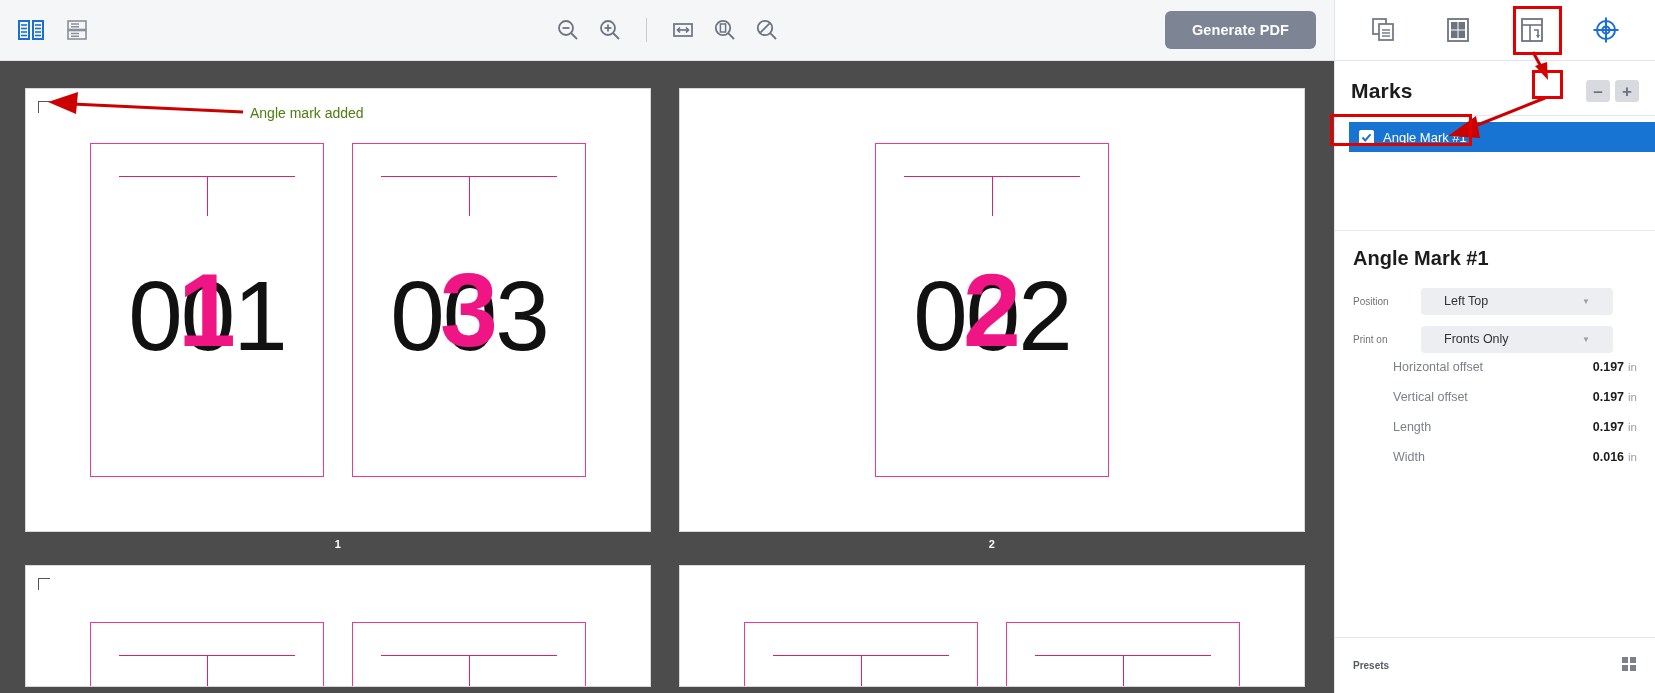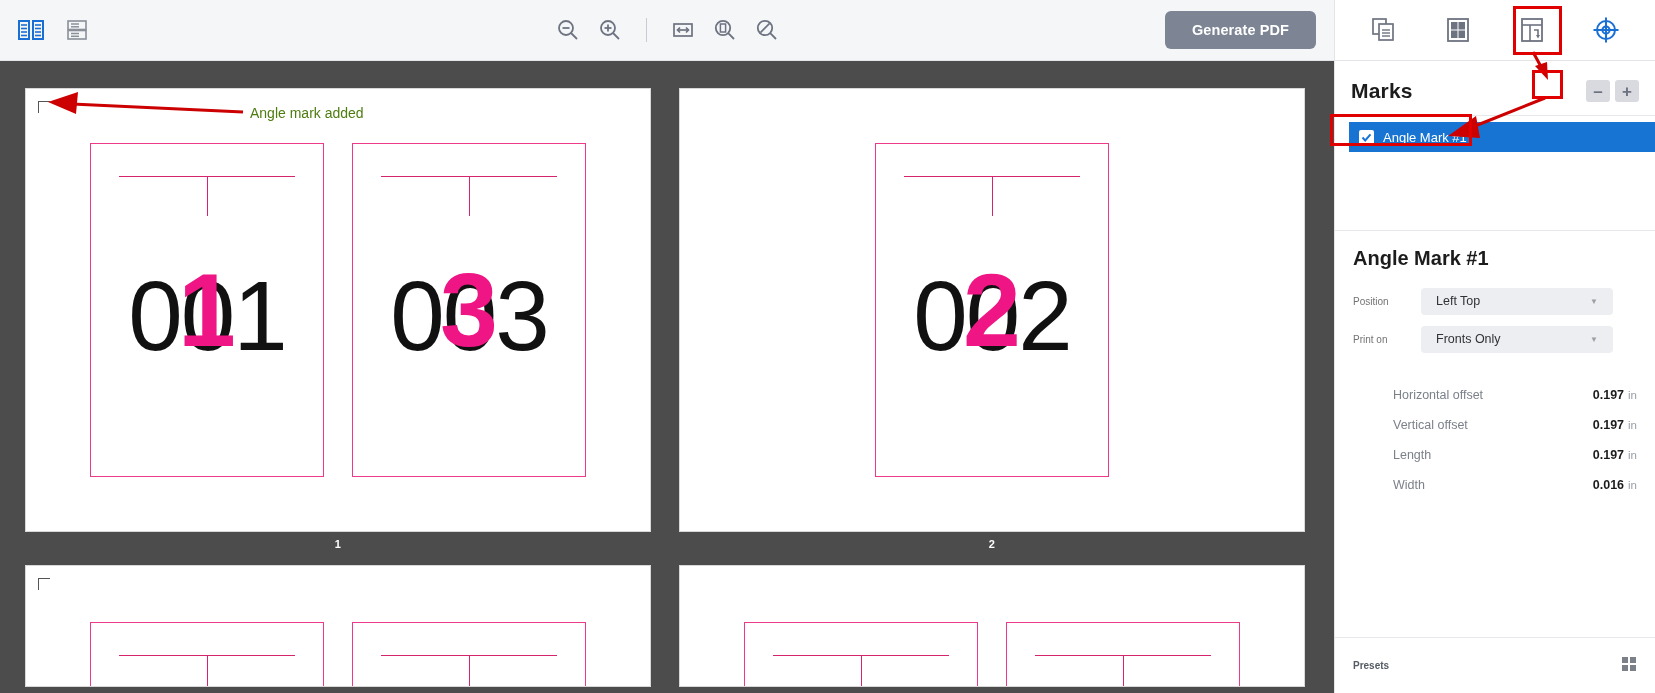--- a/index.html
+++ b/index.html
@@ -152,27 +152,27 @@
   .chk svg { display: block; }
   .mark-label { font-size: 13px; }
 
   .mark-detail { border-top: 1px solid #e6e8ec; margin-top: 78px; padding: 16px 18px 0 18px; }
   .detail-title { font-size: 20px; font-weight: bold; color: #1c1c1c; margin-bottom: 14px; }
   .frow { display: flex; align-items: center; height: 34px; margin-bottom: 4px; }
   .flabel { font-size: 10px; color: #737373; width: 68px; flex: none; }
   .fselect {
     flex: 1; background: #eceef1; border-radius: 4px;
     height: 27px; display: flex; align-items: center;
-    padding: 0 15px; font-size: 12.5px; color: #303235;
+    padding: 0 23px; font-size: 12.5px; color: #303235;
     cursor: pointer; position: relative; max-width: 192px;
   }
   .caret { margin-left: auto; color: #9aa0a8; font-size: 8px; }
   .vrow { display: flex; align-items: baseline; height: 30px; }
   .vlabel { font-size: 12.5px; color: #7b8089; margin-left: 40px; }
-  .vval { margin-left: auto; font-size: 12.5px; color: #1c1c1c; font-weight: bold; margin-top: 28px; }
+  .vval { margin-left: auto; font-size: 12.5px; color: #1c1c1c; font-weight: bold; }
   .vunit { font-size: 11.5px; color: #9aa0a8; margin-left: 4px; font-weight: normal; }
 
   .presets-bar {
     margin-top: auto; border-top: 1px solid #e6e8ec;
     height: 56px; display: flex; align-items: center;
     padding: 0 18px;
   }
   .presets-title { font-size: 10px; font-weight: bold; color: #555b64; }
   .presets-icon { margin-left: auto; cursor: pointer; }
 

